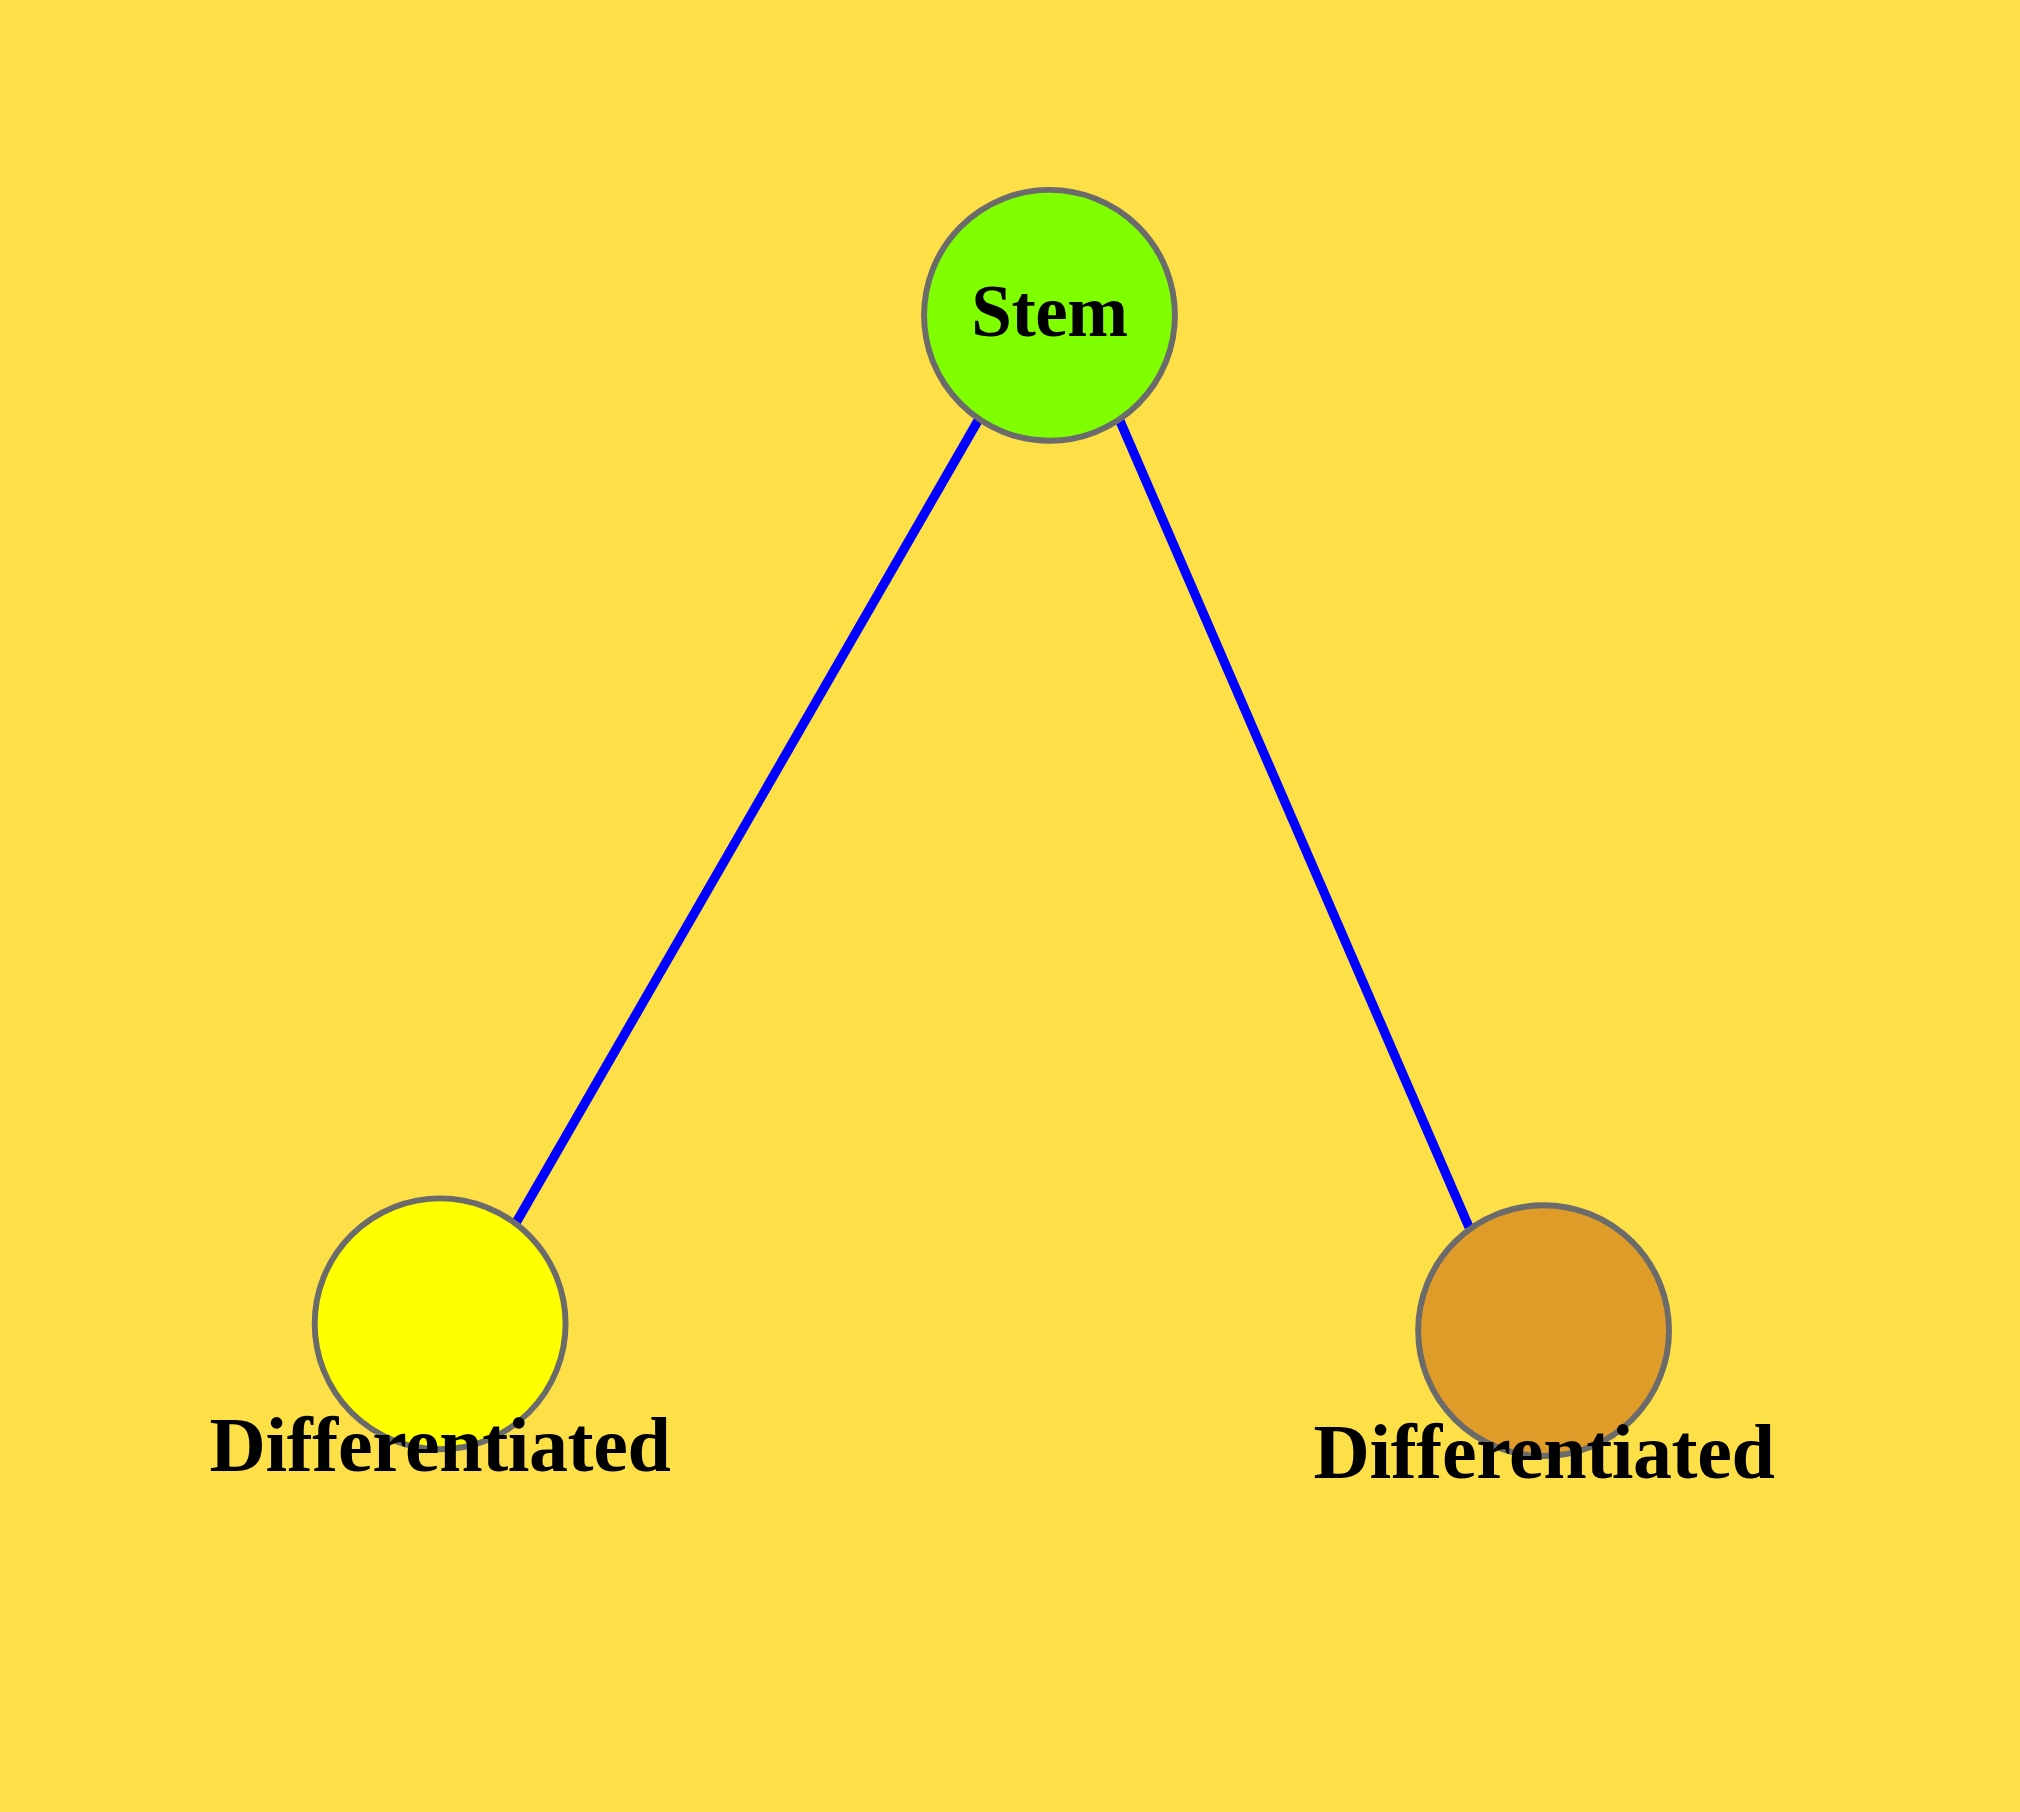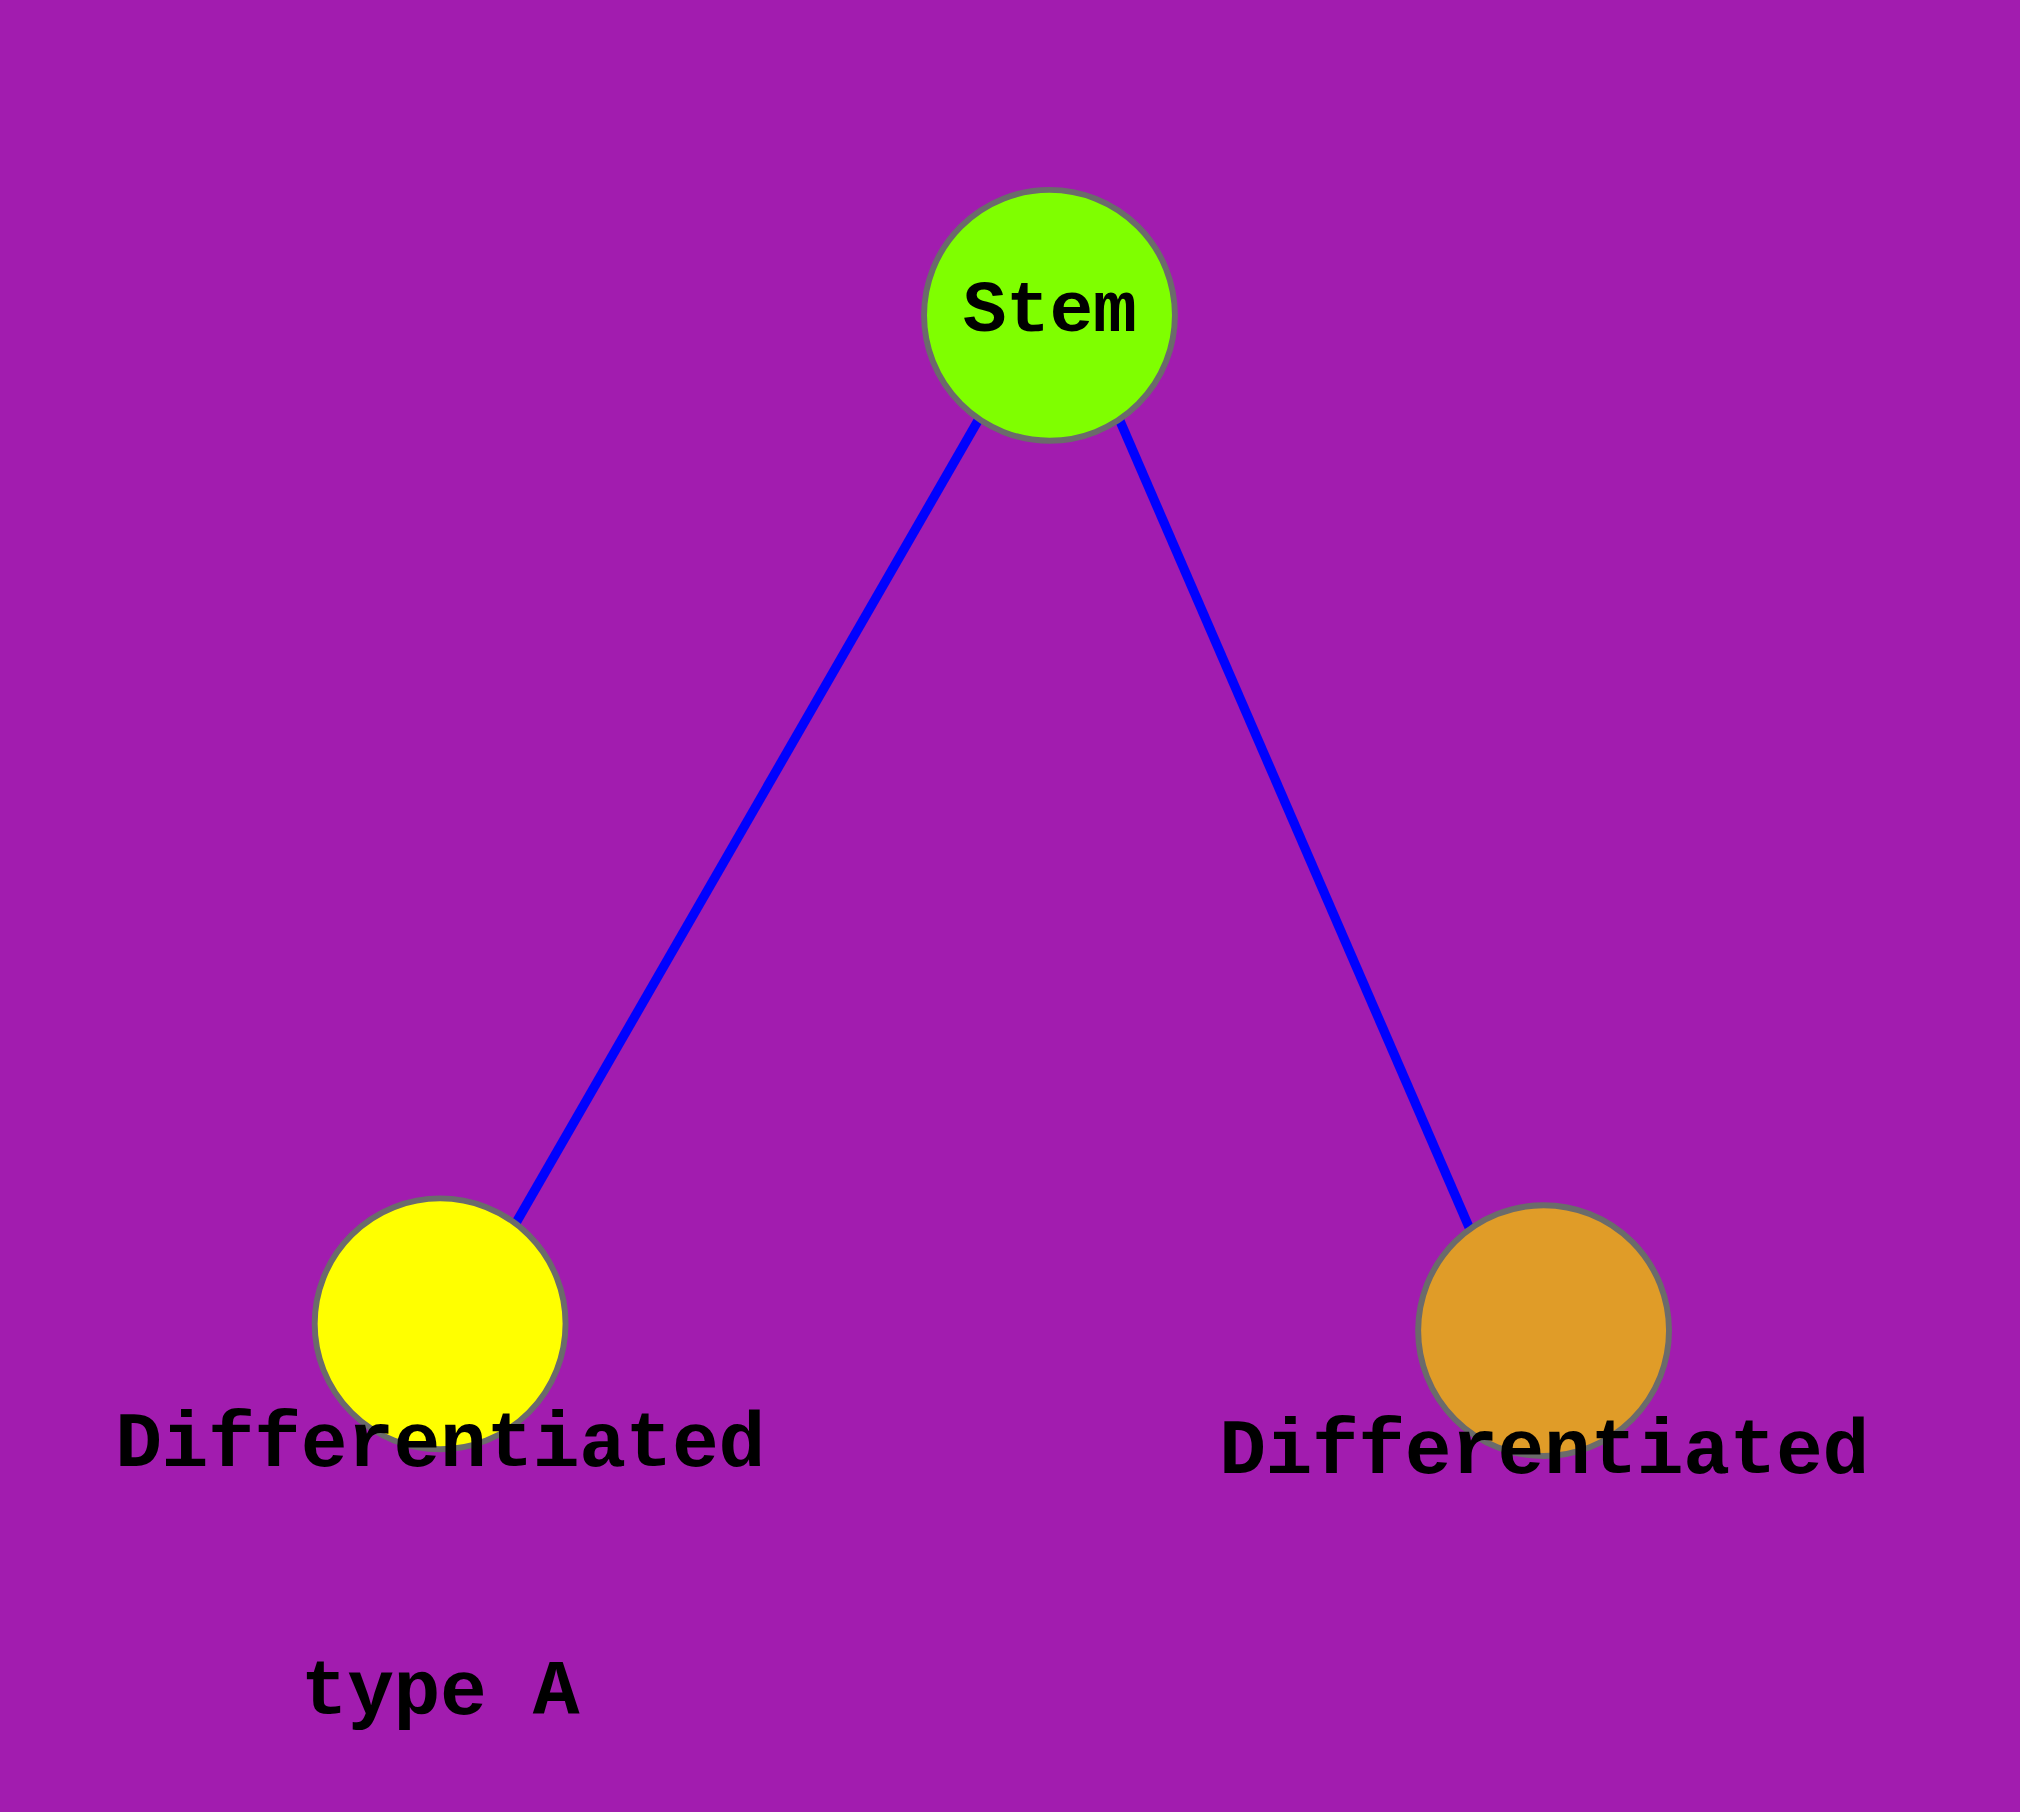--- a/index.html
+++ b/index.html
@@ -4,23 +4,23 @@
 <style>
   html, body {
     margin: 0;
     padding: 0;
     background: #ffffff;
   }
   #canvas {
     position: relative;
     width: 2021px;
     height: 1812px;
-    background: #a21caf;
+    background: #fde047;
     overflow: hidden;
-    font-family: Liberation Mono, monospace;
+    font-family: Liberation Serif, serif;
   }
   #graph-svg {
     position: absolute;
     left: 0;
     top: 0;
     width: 2021px;
     height: 1812px;
   }
   .node-label {
     position: absolute;
@@ -55,21 +55,20 @@
       <circle class="graph-node" cx="1238" cy="372" r="148" fill="#7fff00" stroke="#6b6b6b" stroke-width="7"></circle>
       <circle class="graph-node" cx="519" cy="1562" r="148" fill="#ffff00" stroke="#6b6b6b" stroke-width="7"></circle>
       <circle class="graph-node" cx="1821" cy="1570" r="148" fill="#e09c28" stroke="#6b6b6b" stroke-width="7"></circle>
     </g>
   </svg>
 
   <div class="node-label label-stem" style="left:795px; top:273px;">Stem</div>
 
   <div class="node-label label-leaf" style="left:16px; top:1239px;">
     <div>Differentiated</div>
-    <div>type A</div>
   </div>
 
   <div class="node-label label-leaf" style="left:1120px; top:1246px;">
     <div>Differentiated</div>
   </div>
 
 </div>
 
 
 </body></html>

